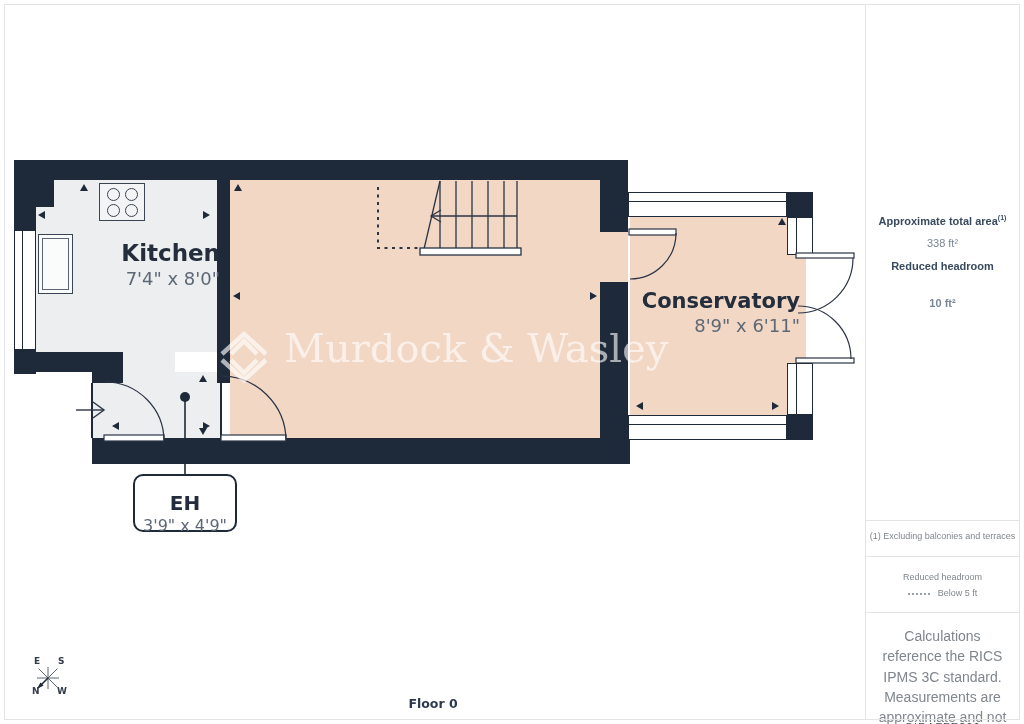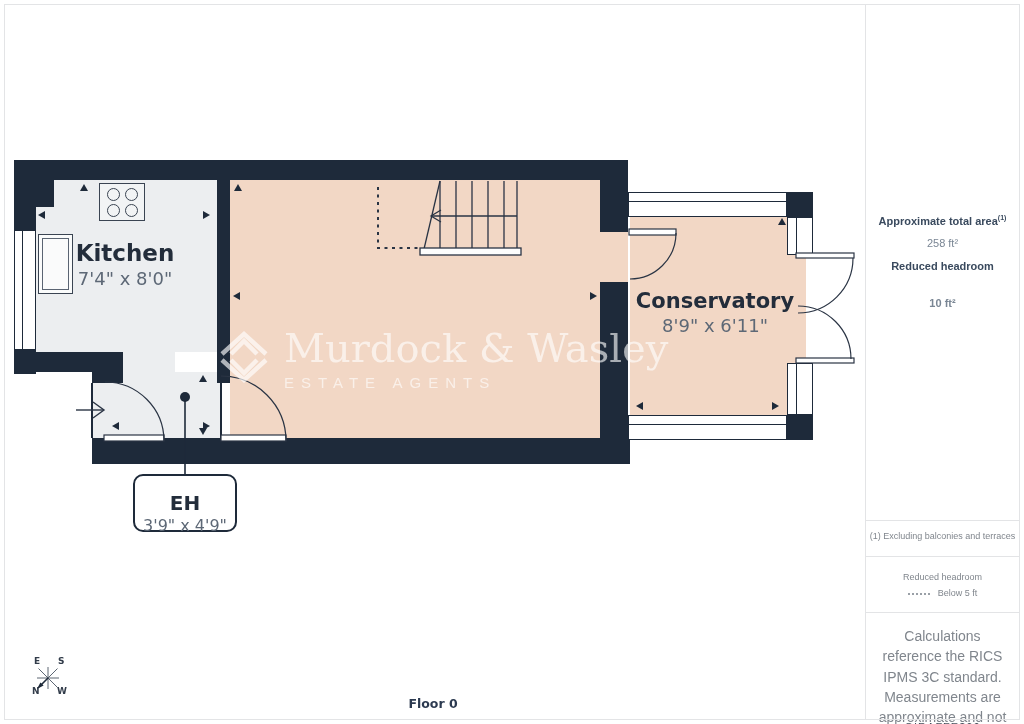--- a/index.html
+++ b/index.html
@@ -28,21 +28,21 @@
   .wall{position:absolute;background:var(--wall);}
   .win{position:absolute;background:#fff;border:1px solid var(--wall);box-sizing:border-box;}
   .win .mull{position:absolute;background:var(--wall);}
   .fixture{position:absolute;box-sizing:border-box;}
   .stove{border:1.5px solid #3a4452;background:rgba(255,255,255,.35);}
   .burner{position:absolute;width:13px;height:13px;border:1.5px solid #3a4452;
           border-radius:50%;box-sizing:border-box;}
   .appliance{border:1.5px solid #3a4452;background:#fafbfb;}
   .appliance .inner{position:absolute;left:3px;top:3px;right:3px;bottom:3px;
           border:1px solid #5a6472;}
-  .room-label{position:absolute;text-align:center;
+  .room-label{position:absolute;text-align:right;
           font-family:"DejaVu Sans","Liberation Sans",sans-serif;}
   .room-label .nm{font-weight:700;color:var(--name-text);}
   .room-label .dm{color:var(--dim-text);font-weight:400;}
   .overlay{position:absolute;left:0;top:0;pointer-events:none;}
   
   .callout{position:absolute;left:133px;top:474px;width:104px;height:58px;
            background:#fff;border:2px solid var(--wall);border-radius:10px;
            text-align:center;box-sizing:border-box;
            font-family:"DejaVu Sans","Liberation Sans",sans-serif;}
   .callout .nm{font-size:20px;font-weight:700;color:var(--name-text);margin-top:15px;}
@@ -206,21 +206,20 @@
     <svg width="52" height="58" viewBox="0 0 52 58">
       <g fill="none" stroke="rgba(255,255,255,0.65)" stroke-width="4.5">
         <polyline points="4,26 26,6 48,26"></polyline>
         <polyline points="13,26 26,13 39,26"></polyline>
         <polyline points="4,32 26,52 48,32"></polyline>
         <polyline points="13,32 26,45 39,32"></polyline>
       </g>
     </svg>
     <div class="wm-text">
       <div class="wm-name">Murdock &amp; Wasley</div>
-      <div class="wm-tag">ESTATE AGENTS</div>
     </div>
   </div>
 
   <div class="callout">
     <div class="nm">EH</div>
     <div class="dm">3'9" x 4'9"</div>
   </div>
 
   <div class="compass">
     <div class="pt" style="left:14px;top:6px;">E</div>
@@ -239,21 +238,21 @@
     </svg>
   </div>
 
   <div class="floor-label">Floor 0</div>
 
   <div class="sb-divider-v"></div>
   <div class="sidebar">
     <div class="sb sb-label" style="top:209px;">
       <span>Approximate total area</span><sup>(1)</sup>
     </div>
-    <div class="sb sb-value" style="top:232px;">258 ft²</div>
+    <div class="sb sb-value" style="top:232px;">338 ft²</div>
     <div class="sb sb-label" style="top:255px;">Reduced headroom</div>
     <div class="sb sb-value" style="top:292px;font-weight:bold;">10 ft²</div>
 
     <div class="sb-hr" style="top:515px;"></div>
     <div class="sb sb-note" style="top:526px;">(1) Excluding balconies and terraces</div>
     <div class="sb-hr" style="top:551px;"></div>
 
     <div class="sb sb-note" style="top:567px;">Reduced headroom</div>
     <div class="sb sb-note" style="top:583px;">
       <span class="legend-dash"></span><span>Below 5 ft</span>

